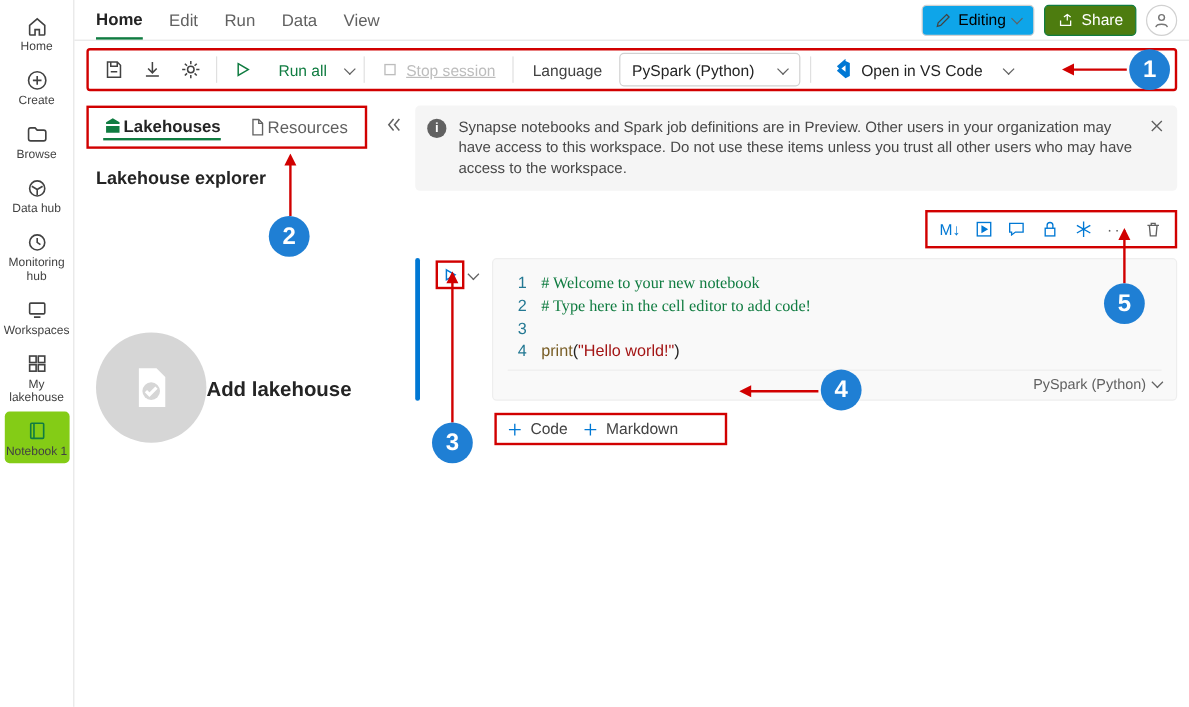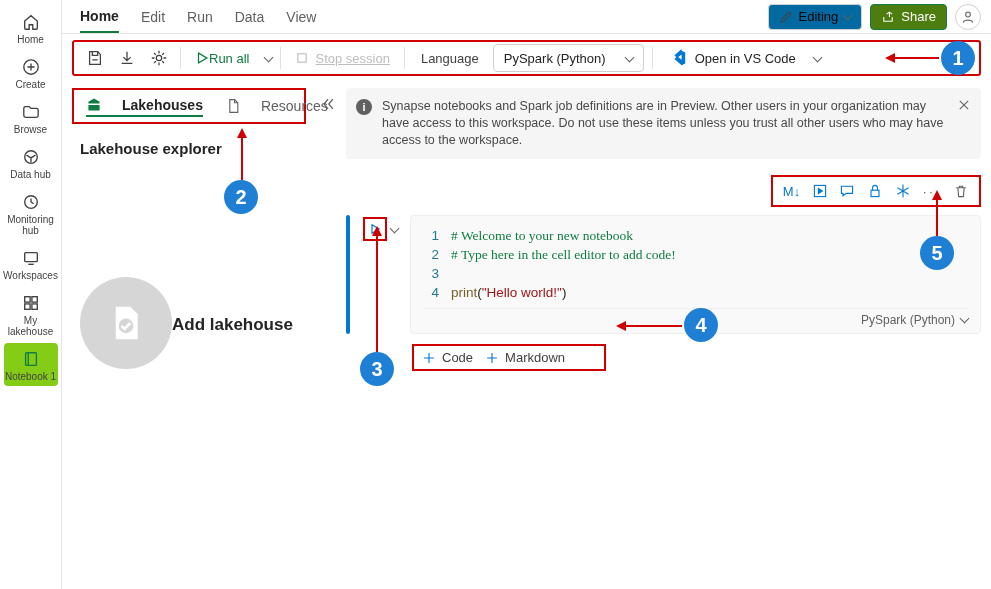--- a/index.html
+++ b/index.html
@@ -11,40 +11,40 @@
 .rail-item.sel { background: #84cc16; }
 .rail-item .ic { width: 20px; height: 20px; display: flex; align-items: center; justify-content: center; }
 .rail-item span { font-size: 10px; margin-top: 2px; text-align: center; line-height: 11px; }
 
 
 .top { position: absolute; left: 62px; top: 0; right: 0; height: 34px; display: flex; align-items: center; border-bottom: 1px solid #e5e5e5; padding: 0 10px 0 18px; }
 .tabs { display: flex; gap: 22px; align-items: center; height: 100%; }
 .tab { font-size: 14px; color: #616161; cursor: pointer; height: 100%; display: flex; align-items: center; }
 .tab.active { color: #242424; font-weight: 600; border-bottom: 2px solid #107c41; }
 .top-right { margin-left: auto; display: flex; gap: 8px; align-items: center; }
-.btn { border: 1px solid #d1d1d1; background: #0369a1; border-radius: 4px; height: 26px; padding: 0 10px; display: flex; align-items: center; gap: 6px; font-size: 13px; cursor: pointer; }
+.btn { border: 1px solid #d1d1d1; background: #0ea5e9; border-radius: 4px; height: 26px; padding: 0 10px; display: flex; align-items: center; gap: 6px; font-size: 13px; cursor: pointer; }
 .btn.share { background: #4d7c0f; color: #fff; border-color: #107c41; }
 .avatar { width: 26px; height: 26px; border: 1px solid #d1d1d1; border-radius: 50%; display: flex; align-items: center; justify-content: center; }
 
 
 .toolbar { position: absolute; left: 72px; top: 40px; right: 10px; height: 36px; border: 2px solid #d10000; border-radius: 3px; display: flex; align-items: center; padding: 0 8px; gap: 6px; }
 .tb-ic { width: 26px; height: 26px; display: flex; align-items: center; justify-content: center; cursor: pointer; color: #424242; }
 .tb-sep { width: 1px; height: 22px; background: #e0e0e0; margin: 0 2px; }
-.runall { display: flex; align-items: center; gap: 0; color: #107c41; padding: 0 6px; cursor: pointer; }
+.runall { display: flex; align-items: center; gap: 23px; color: #107c41; padding: 0 6px; cursor: pointer; }
 .runall svg { color: #107c41; }
 .stop { color: #bdbdbd; display: flex; align-items: center; gap: 6px; padding: 0 6px; text-decoration: underline; }
 .lang-lbl { padding: 0 8px; color: #424242; }
 .dropdown { border: 1px solid #d1d1d1; border-radius: 4px; height: 28px; padding: 0 10px; display: flex; align-items: center; gap: 20px; min-width: 150px; cursor: pointer; }
 .vscode { display: flex; align-items: center; gap: 8px; padding: 0 8px; cursor: pointer; }
 .vscode .vsic { color: #0078d4; }
 
 
 .panel { position: absolute; left: 72px; top: 88px; width: 264px; bottom: 0; }
 .panel-tabs { height: 36px; border: 2px solid #d10000; display: flex; align-items: center; gap: 22px; padding: 0 12px; margin-right: 30px; }
-.ptab { display: flex; align-items: center; gap: 20px; font-size: 14px; cursor: pointer; color: #616161; }
+.ptab { display: flex; align-items: center; gap: 1px; font-size: 14px; cursor: pointer; color: #616161; }
 .ptab.active { color: #242424; font-weight: 600; border-bottom: 2px solid #107c41; padding-bottom: 2px; margin-bottom: -2px; }
 .collapse { position: absolute; right: 0; top: 8px; cursor: pointer; }
 .panel-body { padding: 16px 8px; }
 .panel-title { font-size: 15px; font-weight: 600; margin-bottom: 40px; }
 .lake-empty { display: flex; flex-direction: row; align-items: center; margin-top: 120px; }
 .lake-circle { width: 92px; height: 92px; border-radius: 50%; background: #d6d6d6; display: flex; align-items: center; justify-content: center; margin-bottom: 24px; }
 .lake-txt { font-size: 17px; font-weight: 600; margin-bottom: 20px; }
 .add-btn { background: #107c41; color: #fff; border: none; border-radius: 4px; padding: 8px 24px; font-size: 14px; font-weight: 600; cursor: pointer; }
 
 

